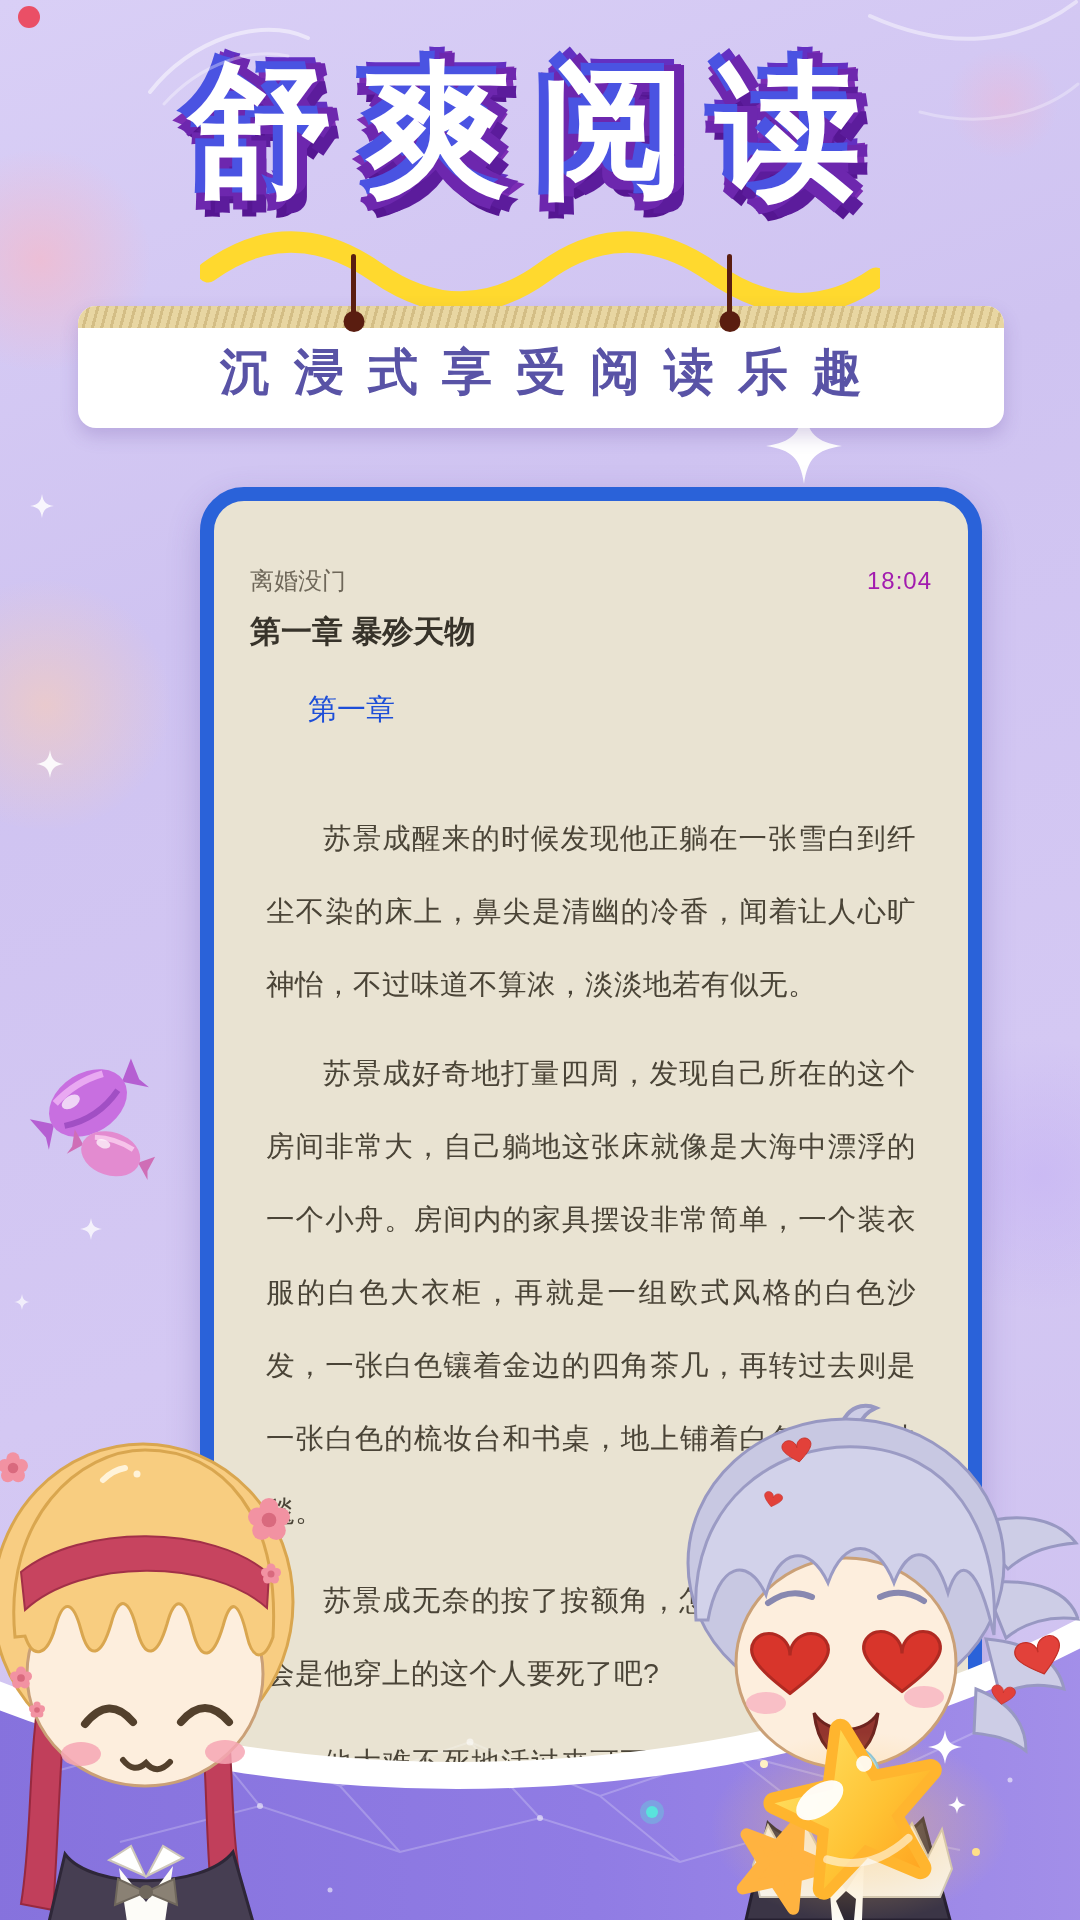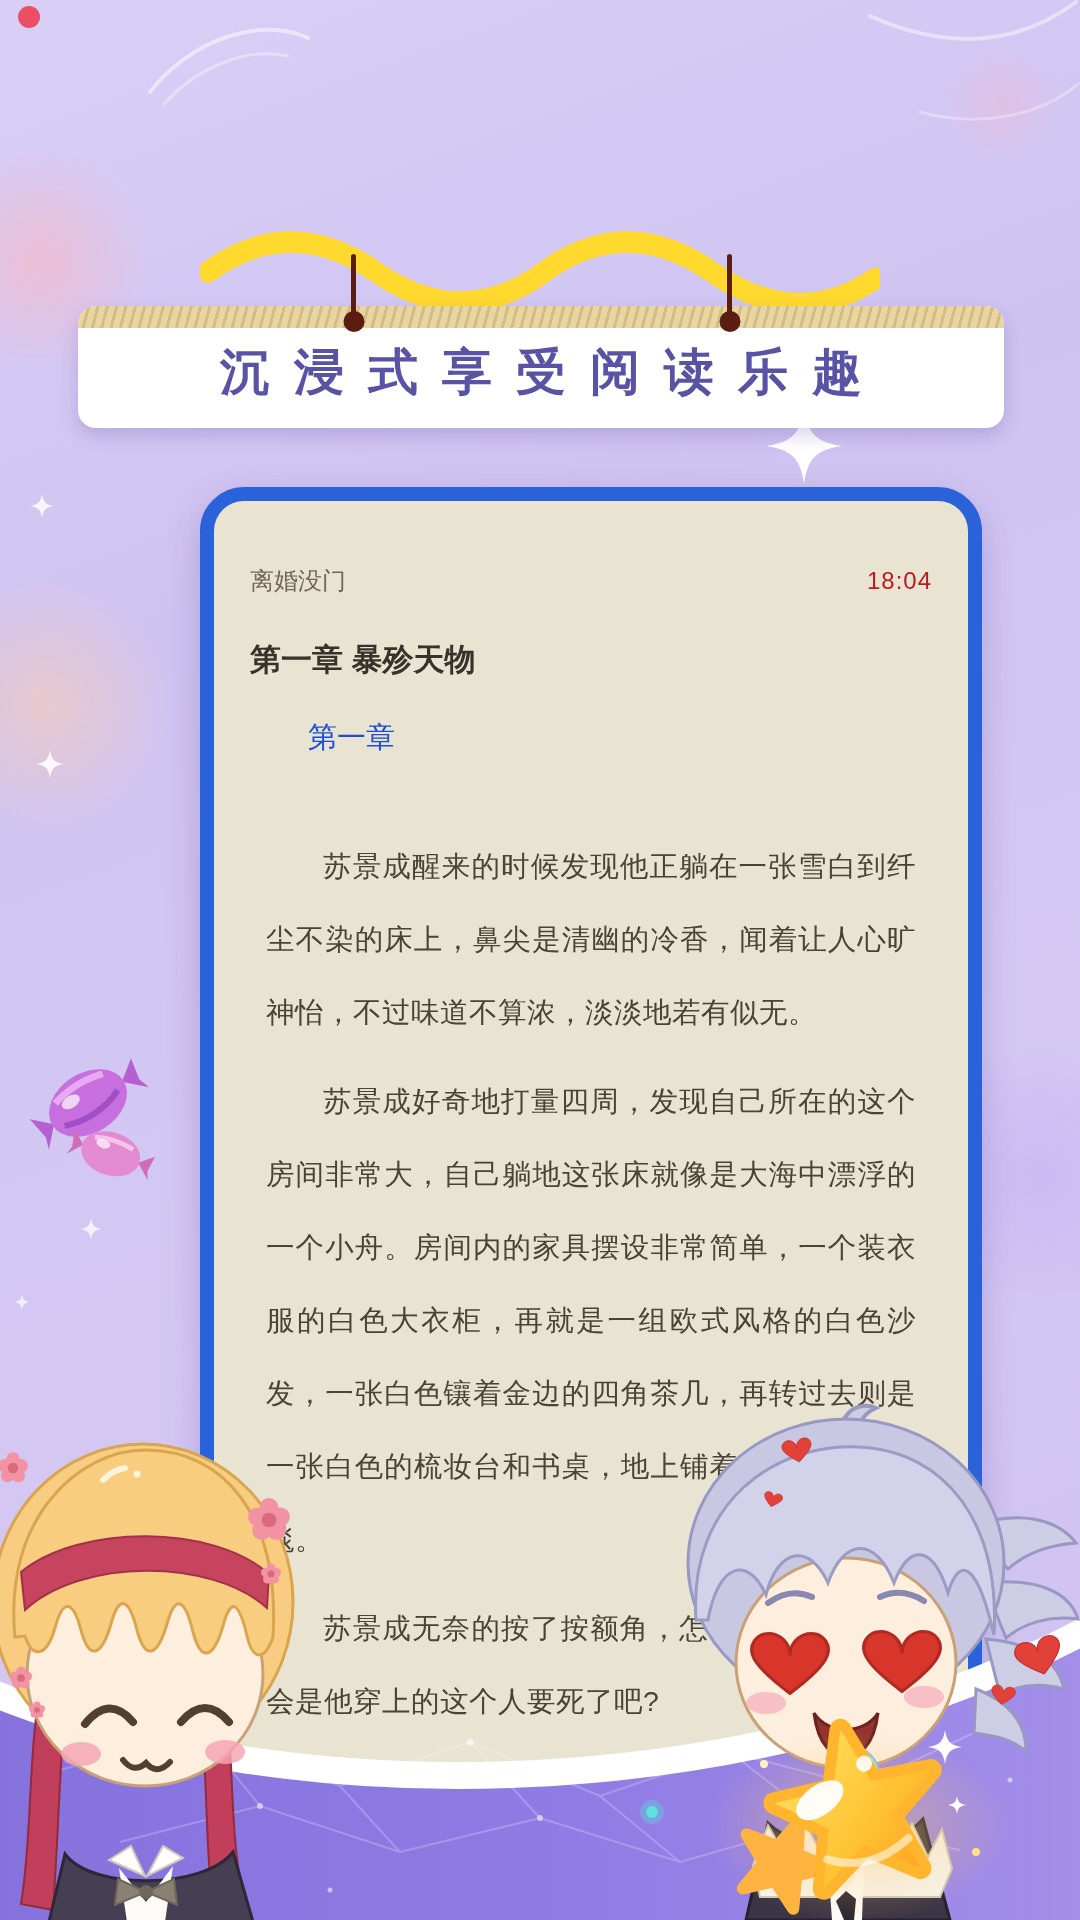--- a/index.html
+++ b/index.html
@@ -42,22 +42,22 @@
   .board-text{height:88px;display:flex;align-items:center;justify-content:center;
     font-size:50px;font-weight:700;color:#5953a6;letter-spacing:24px;padding-left:24px;}
 
   
   .phone{position:absolute;left:200px;top:487px;width:782px;height:1333px;box-sizing:border-box;
     border:14px solid #2a62d9;border-radius:44px;background:#e9e3d2;z-index:2;
     box-shadow:0 12px 32px rgba(80,60,150,.25);overflow:hidden;}
   .screen{position:absolute;inset:0;padding:64px 36px 0 36px;overflow:hidden;}
   .reader-header{display:flex;justify-content:space-between;align-items:baseline;height:30px;
     font-size:24px;color:#6e6759;}
-  .reader-time{color:#b91c1c;letter-spacing:1px;}
-  .chapter-title{margin-top:44px;font-size:31px;line-height:42px;font-weight:bold;color:#37332a;}
+  .reader-time{color:#a21caf;letter-spacing:1px;}
+  .chapter-title{margin-top:16px;font-size:31px;line-height:42px;font-weight:bold;color:#37332a;}
   .section-label{margin-top:20px;font-size:29px;line-height:73px;text-indent:2em;color:#1d4ed8;}
   .para{margin:16px;font-size:28.5px;line-height:73px;text-indent:2em;color:#4a4437;
     text-align:justify;letter-spacing:.5px;}
   .para.first{margin-top:56px;}
 
   
   .chibi-left{position:absolute;left:-15px;top:1422px;width:330px;height:500px;z-index:6;}
   .chibi-right{position:absolute;left:618px;top:1395px;width:462px;height:525px;z-index:6;}
 
   
@@ -134,20 +134,21 @@
     </g>
     <g transform="rotate(18 92 112) scale(.72) translate(56 92)">
       <path d="M30,55 L12,38 L16,62 L12,74 Z" fill="#cf6eb6"></path>
       <path d="M110,55 L130,40 L126,62 L130,74 Z" fill="#cf6eb6"></path>
       <ellipse cx="70" cy="55" rx="42" ry="30" fill="#e38bd0"></ellipse>
       <path d="M42,40 Q70,32 98,40" stroke="#f6c3ea" stroke-width="7" fill="none"></path>
       <ellipse cx="56" cy="45" rx="10" ry="6" fill="rgba(255,255,255,.7)"></ellipse>
     </g>
   </svg>
 
+  <div class="hero-title">舒爽阅读</div>
 
   <svg class="abs" style="left:200px;top:226px;width:680px;height:80px;z-index:2" viewBox="0 0 680 80">
     <path d="M8,46 Q90,-14 176,46 T344,46 T512,46 T676,52" stroke="#ffd92e" stroke-width="21" fill="none" stroke-linecap="round"></path>
   </svg>
 
   <div class="string s1"></div>
   <div class="string s2"></div>
 
   <div class="board">
     <div class="board-top"></div>

